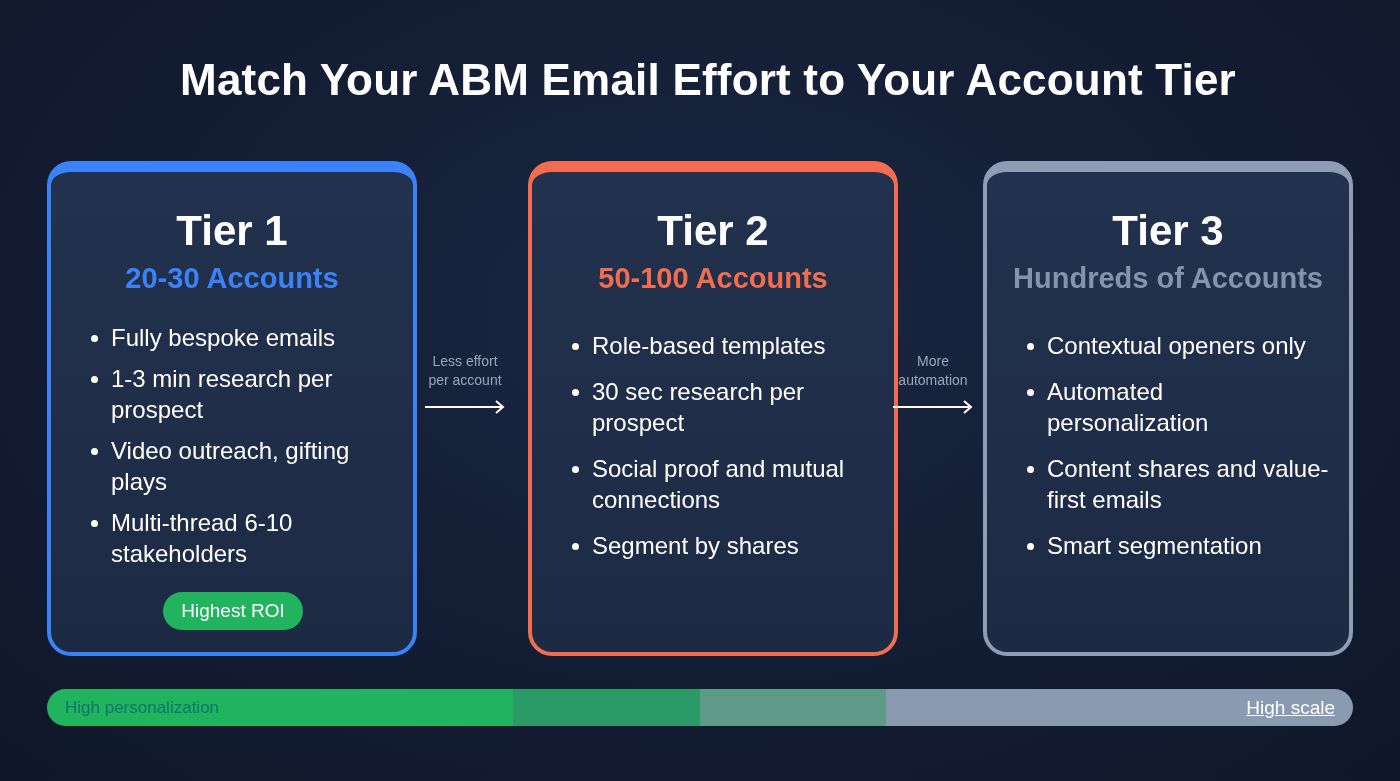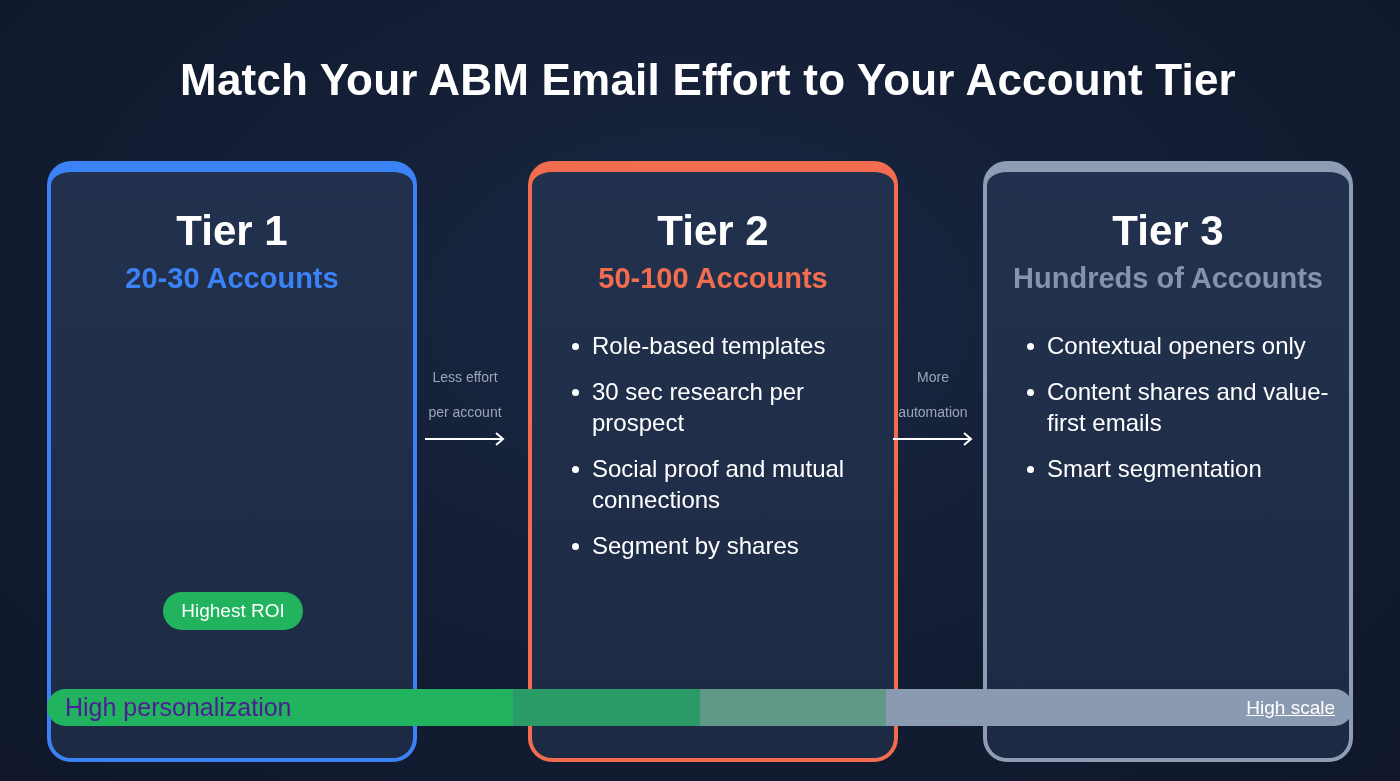--- a/index.html
+++ b/index.html
@@ -17,21 +17,21 @@
       font-size: 44px;
       font-weight: bold;
       letter-spacing: 0.2px;
       color: #ffffff;
       padding-left: 16px;
     }
     .card {
       position: absolute;
       top: 161px;
       width: 370px;
-      height: 601px;
+      height: 495px;
       border-radius: 24px;
       border: 4px solid;
       border-top-width: 11px;
       background: #1f2d48;
       background: linear-gradient(180deg, #22314d 0%, #1f2d48 60%, #1d2a44 100%);
     }
     .card.t1 { left: 47px; border-color: #3b82f6; }
     .card.t2 { left: 528px; border-color: #f26d4f; }
     .card.t3 { left: 983px; border-color: #8e9cb4; }
     .card-title {
@@ -84,21 +84,20 @@
       width: 90px;
       text-align: center;
     }
     .connector.c1 { left: 420px; }
     .connector.c2 { left: 888px; }
     .connector-label {
       font-size: 14px;
       line-height: 19px;
       color: #9aa6b8;
       display: block;
-      margin-top: 16px;
     }
     .arrow {
       display: block;
       margin: 10px auto 0 auto;
       width: 82px; height: 14px;
     }
     .scale-bar {
       position: absolute;
       left: 47px; top: 689px;
       width: 1306px; height: 37px;
@@ -106,35 +105,41 @@
       overflow: hidden;
       display: flex;
     }
     .seg { height: 100%; }
     .seg1 { width: 466px; background: #22b35e; }
     .seg2 { width: 187px; background: #2a9a67; }
     .seg3 { width: 186px; background: #5f9a88; }
     .seg4 { flex: 1; background: #8a9ab0; }
     .scale-left {
       position: absolute; left: 65px; top: 689px;
-      line-height: 37px; font-size: 25px; color: #4c1d95;
+      line-height: 37px; font-size: 17px; color: #0f766e;
     }
     .scale-right {
       position: absolute; right: 65px; top: 689px;
       line-height: 37px; font-size: 19px; color: #ffffff; text-decoration: underline;
     }
   </style>
 </head>
 <body>
 
 <div class="title">Match Your ABM Email Effort to Your Account Tier</div>
 
 <div class="card t1">
   <div class="card-title">Tier 1</div>
   <div class="card-sub">20-30 Accounts</div>
+  <ul class="bullets">
+    <li>Fully bespoke emails</li>
+    <li>1-3 min research per prospect</li>
+    <li>Video outreach, gifting plays</li>
+    <li>Multi-thread 6-10 stakeholders</li>
+  </ul>
   <div class="roi-badge">Highest ROI</div>
 </div>
 
 <div class="connector c1">
   <span class="connector-label">Less effort</span>
   <span class="connector-label">per account</span>
   <svg class="arrow" viewBox="0 0 82 14">
     <line x1="1" y1="7" x2="79" y2="7" stroke="#ffffff" stroke-width="2"></line>
     <polyline points="72,1 79,7 72,13" fill="none" stroke="#ffffff" stroke-width="2"></polyline>
   </svg>
@@ -158,20 +163,21 @@
     <line x1="1" y1="7" x2="79" y2="7" stroke="#ffffff" stroke-width="2"></line>
     <polyline points="72,1 79,7 72,13" fill="none" stroke="#ffffff" stroke-width="2"></polyline>
   </svg>
 </div>
 
 <div class="card t3">
   <div class="card-title">Tier 3</div>
   <div class="card-sub">Hundreds of Accounts</div>
   <ul class="bullets">
     <li>Contextual openers only</li>
+    <li>Automated personalization</li>
     <li>Content shares and value-first emails</li>
     <li>Smart segmentation</li>
   </ul>
 </div>
 
 <div class="scale-bar">
   <div class="seg seg1"></div>
   <div class="seg seg2"></div>
   <div class="seg seg3"></div>
   <div class="seg seg4"></div>

